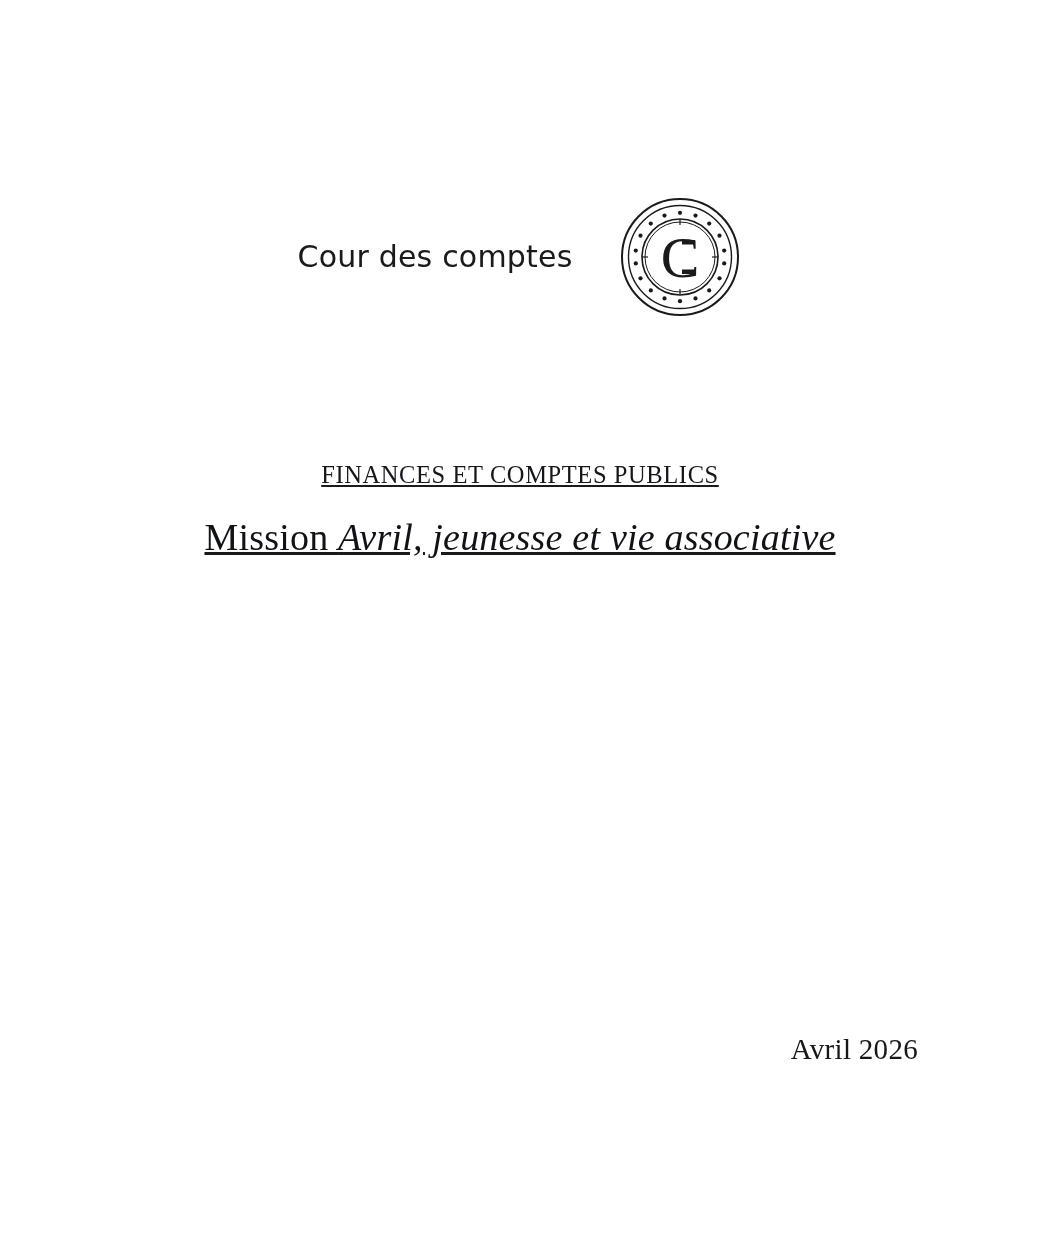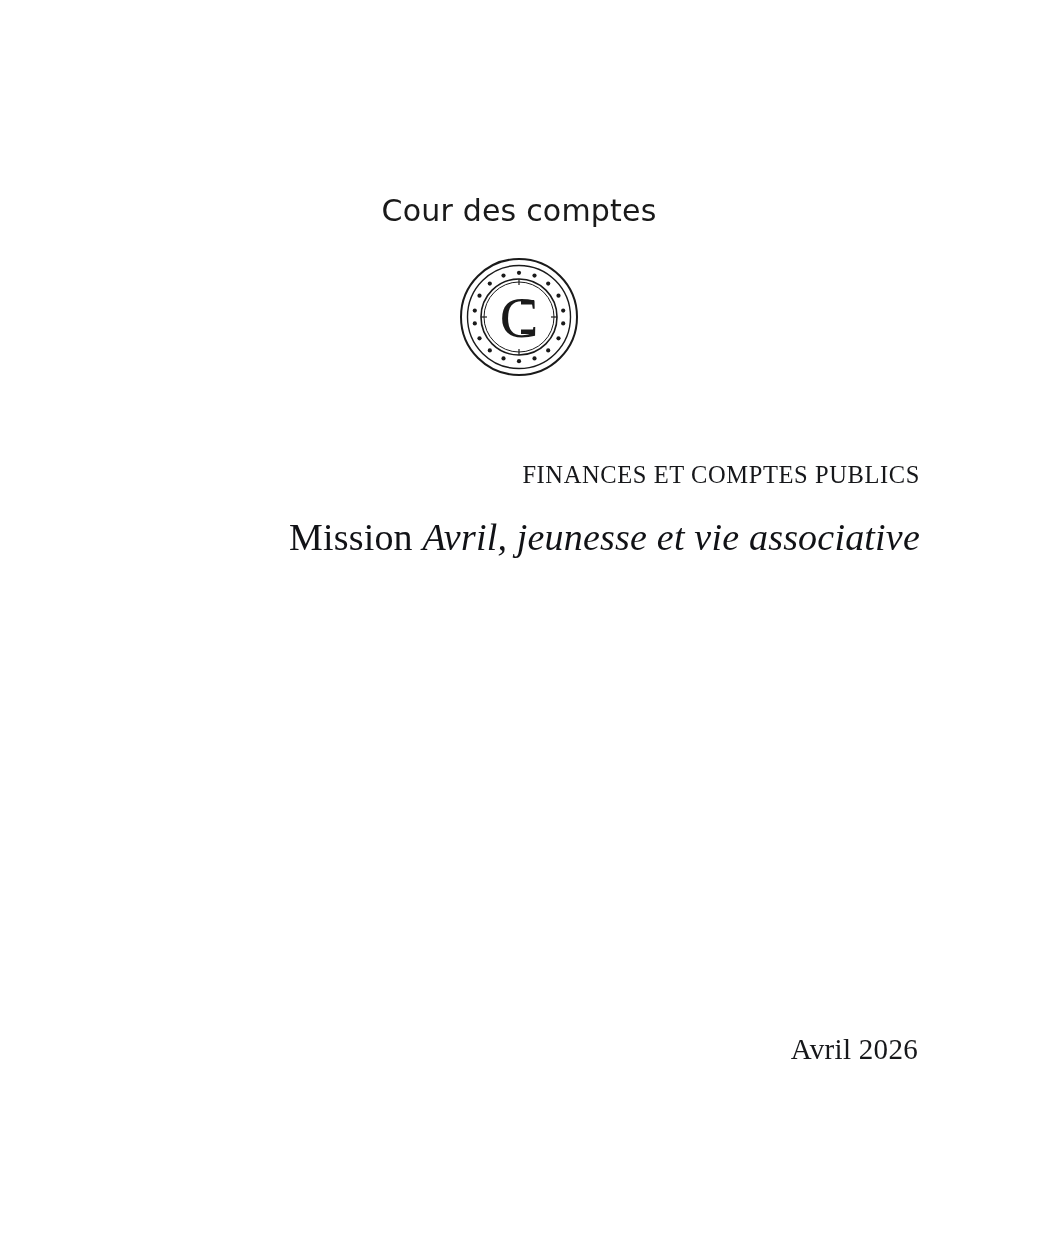--- a/index.html
+++ b/index.html
@@ -26,22 +26,21 @@
 
   
   .logo-block {
     position: absolute;
     left: 0;
     top: 196px;
     width: 1038px;
     display: flex;
     align-items: center;
     justify-content: center;
-    gap: 30px;
-    flex-direction: column;
+    gap: 46px;
   }
   .logo-wordmark {
     font-family: "DejaVu Sans", sans-serif;
     font-size: 30px;
     letter-spacing: 0.2px;
     color: #1a1a1a;
     white-space: nowrap;
     line-height: 1;
     font-weight: 400;
   }
@@ -51,21 +50,22 @@
     position: relative;
     flex: 0 0 auto;
   }
 
   
   .title-block {
     position: absolute;
     left: 120px;
     top: 460px;
     width: 800px;
-    text-align: right;
+    text-align: center;
+    text-decoration: underline;
   }
   .kicker {
     font-family: "Liberation Serif", serif;
     font-size: 24.5px;
     letter-spacing: 0.6px;
     color: #16171a;
     margin: 0 0 18px 0;
     line-height: 1.2;
     white-space: nowrap;
   }

